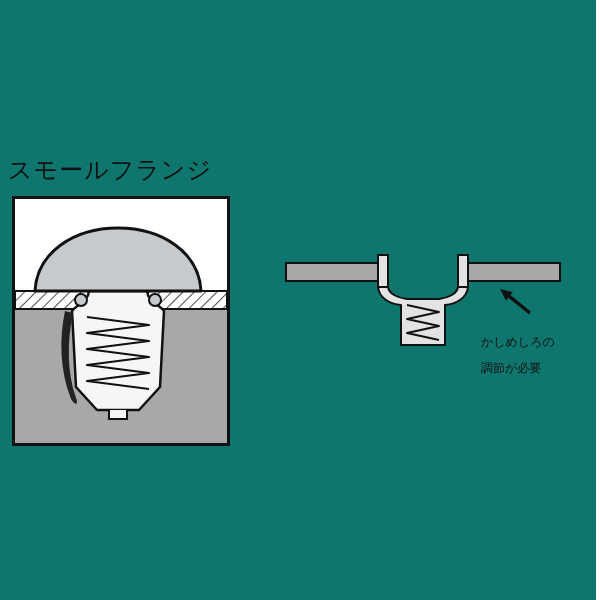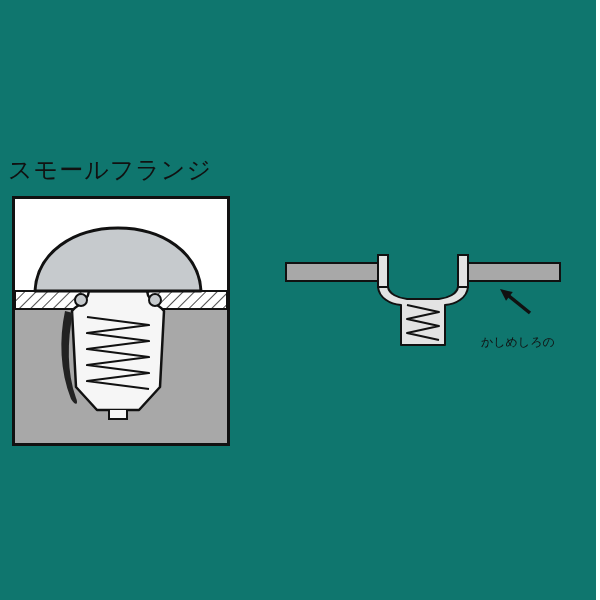--- a/index.html
+++ b/index.html
@@ -112,15 +112,16 @@
     <polyline points="129,59 161,66 129,73 161,80 129,87 161,94" fill="none" stroke="#111111" stroke-width="2" stroke-linejoin="round"></polyline>
 
     <g>
       <line x1="252" y1="67" x2="231" y2="50" stroke="#111111" stroke-width="3.5"></line>
       <polygon points="222,43 234.8,46.1 228,54.7" fill="#111111"></polygon>
     </g>
   </svg>
 
   <div class="annotation">
     <div>かしめしろの</div>
+    <div>調節が必要</div>
   </div>
 
 </div>
 
 </body></html>

